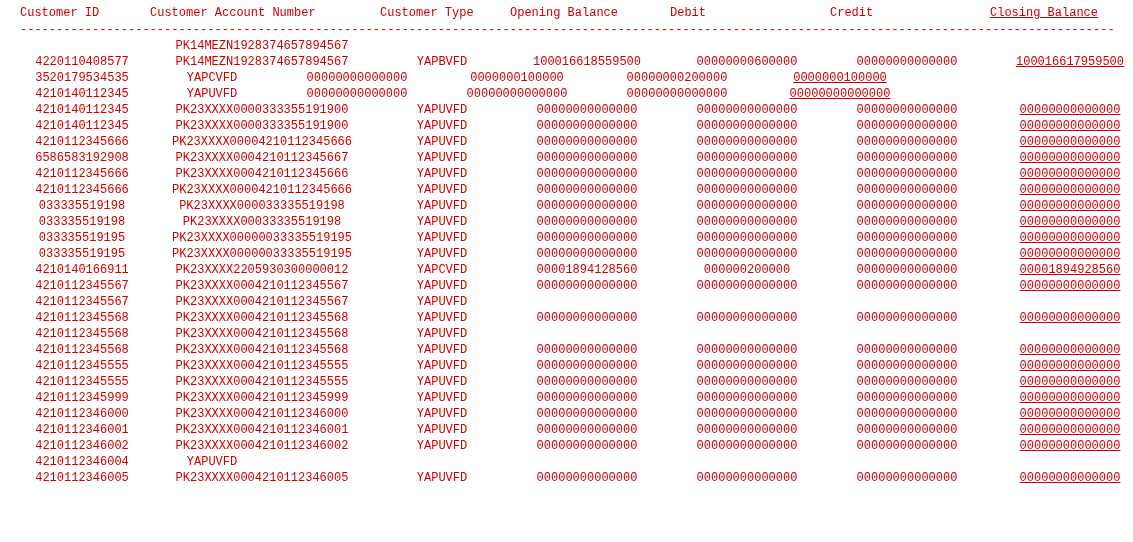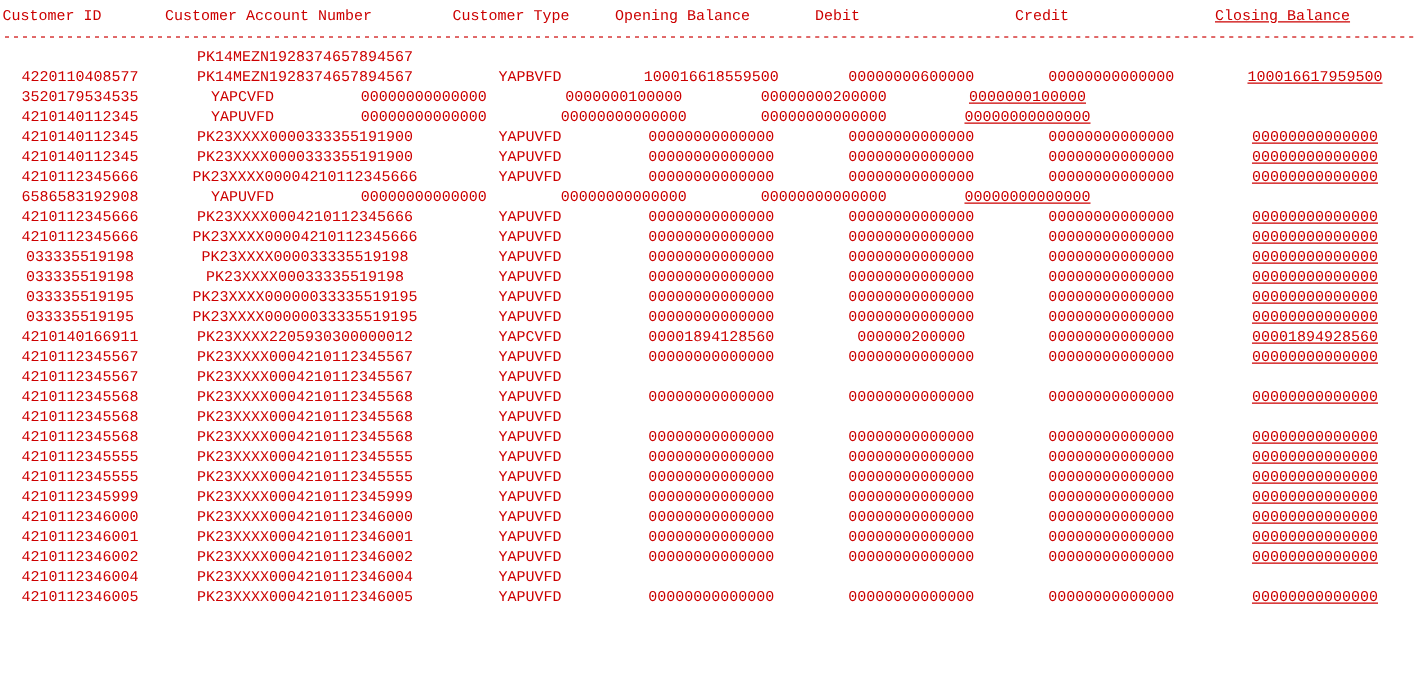--- a/index.html
+++ b/index.html
@@ -4,21 +4,21 @@
   <style>
     * { margin: 0; padding: 0; box-sizing: border-box; }
     body {
       background: #ffffff;
       font-family: 'Courier New', Courier, monospace;
       font-size: 12px;
       color: #cc0000;
       overflow: auto;
     }
     .table-container {
-      padding: 4px 2px;
+      padding: 4px 20px;
       width: 1133px;
     }
     .header-row {
       display: flex;
       color: #cc0000;
       font-weight: normal;
       padding: 2px 0;
     }
     .separator {
       color: #cc0000;
@@ -141,20 +141,21 @@
         <span class="col-customer-id">4210112345666</span>
         <span class="col-account-number">PK23XXXX00004210112345666</span>
         <span class="col-customer-type">YAPUVFD</span>
         <span class="col-opening-balance">00000000000000</span>
         <span class="col-debit">00000000000000</span>
         <span class="col-credit">00000000000000</span>
         <span class="col-closing-balance">00000000000000</span>
       </div>
       <div class="data-row">
         <span class="col-customer-id">6586583192908</span>
+        <span class="col-account-number">PK23XXXX0004210112345667</span>
         <span class="col-customer-type">YAPUVFD</span>
         <span class="col-opening-balance">00000000000000</span>
         <span class="col-debit">00000000000000</span>
         <span class="col-credit">00000000000000</span>
         <span class="col-closing-balance">00000000000000</span>
       </div>
       <div class="data-row">
         <span class="col-customer-id">4210112345666</span>
         <span class="col-account-number">PK23XXXX0004210112345666</span>
         <span class="col-customer-type">YAPUVFD</span>
@@ -311,21 +312,20 @@
         <span class="col-customer-id">4210112346002</span>
         <span class="col-account-number">PK23XXXX0004210112346002</span>
         <span class="col-customer-type">YAPUVFD</span>
         <span class="col-opening-balance">00000000000000</span>
         <span class="col-debit">00000000000000</span>
         <span class="col-credit">00000000000000</span>
         <span class="col-closing-balance">00000000000000</span>
       </div>
       <div class="data-row">
         <span class="col-customer-id">4210112346004</span>
-        <span class="col-account-number">PK23XXXX0004210112346004</span>
         <span class="col-customer-type">YAPUVFD</span>
         <span class="col-opening-balance"></span>
         <span class="col-debit"></span>
         <span class="col-credit"></span>
         <span class="col-closing-balance"></span>
       </div>
       <div class="data-row">
         <span class="col-customer-id">4210112346005</span>
         <span class="col-account-number">PK23XXXX0004210112346005</span>
         <span class="col-customer-type">YAPUVFD</span>

